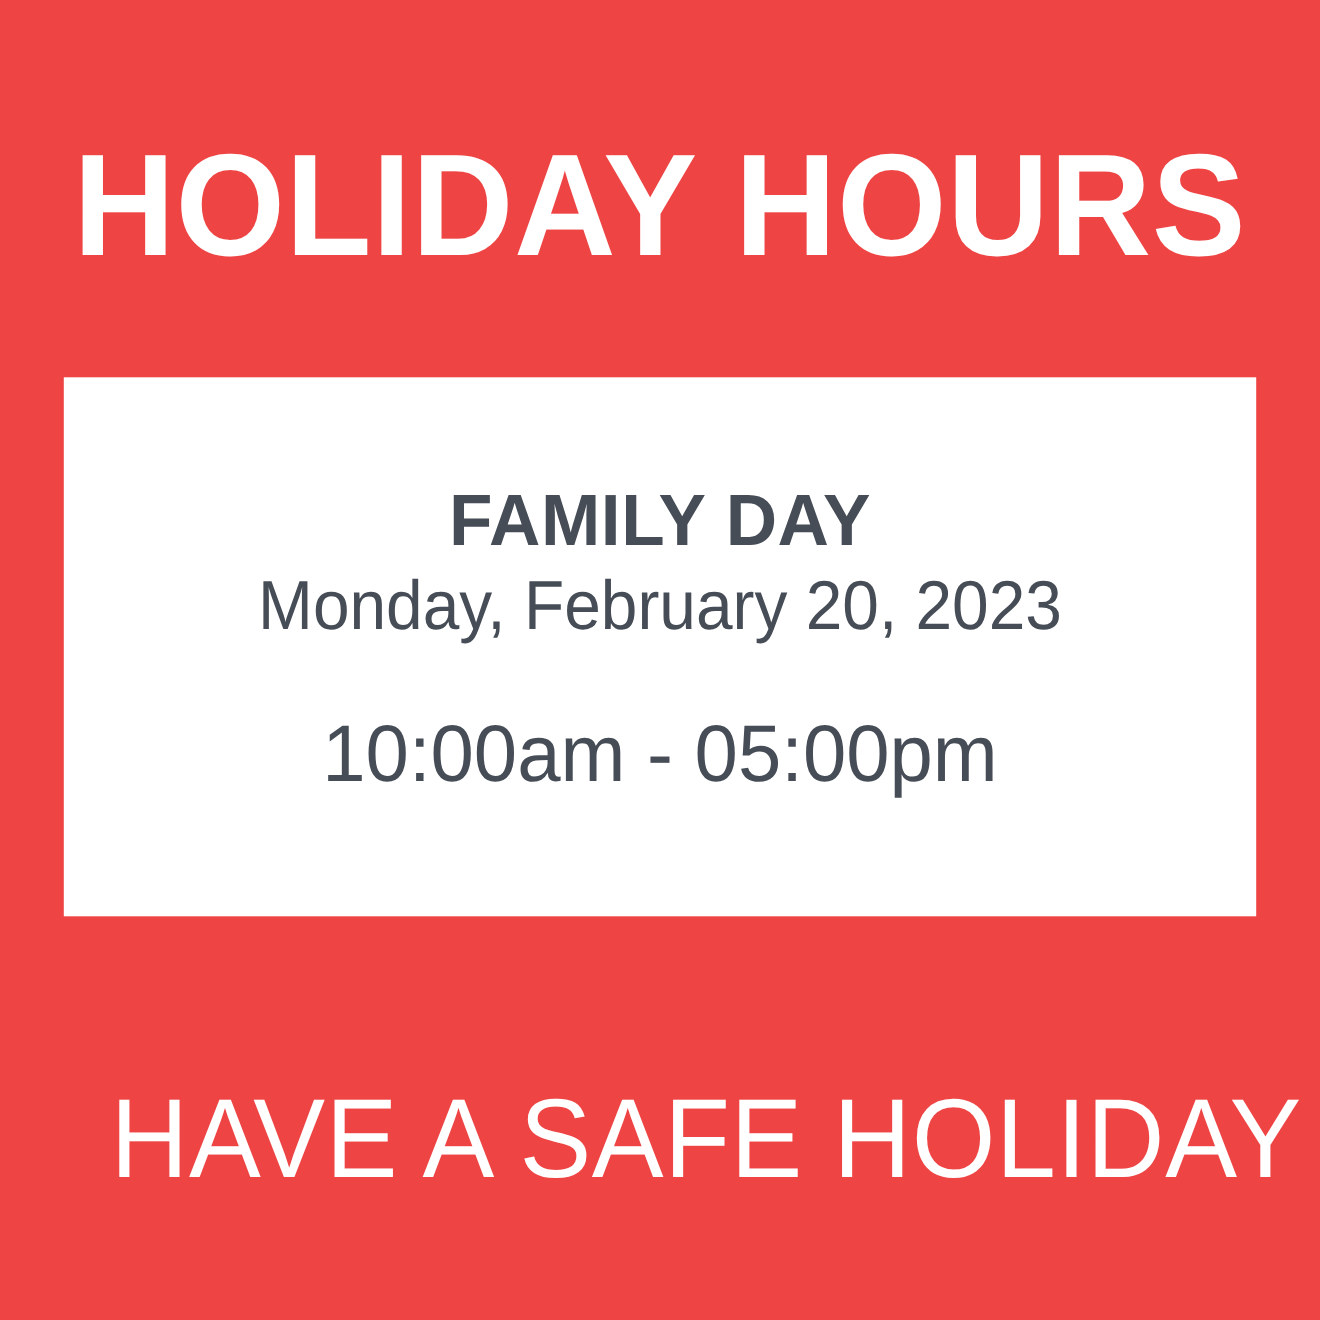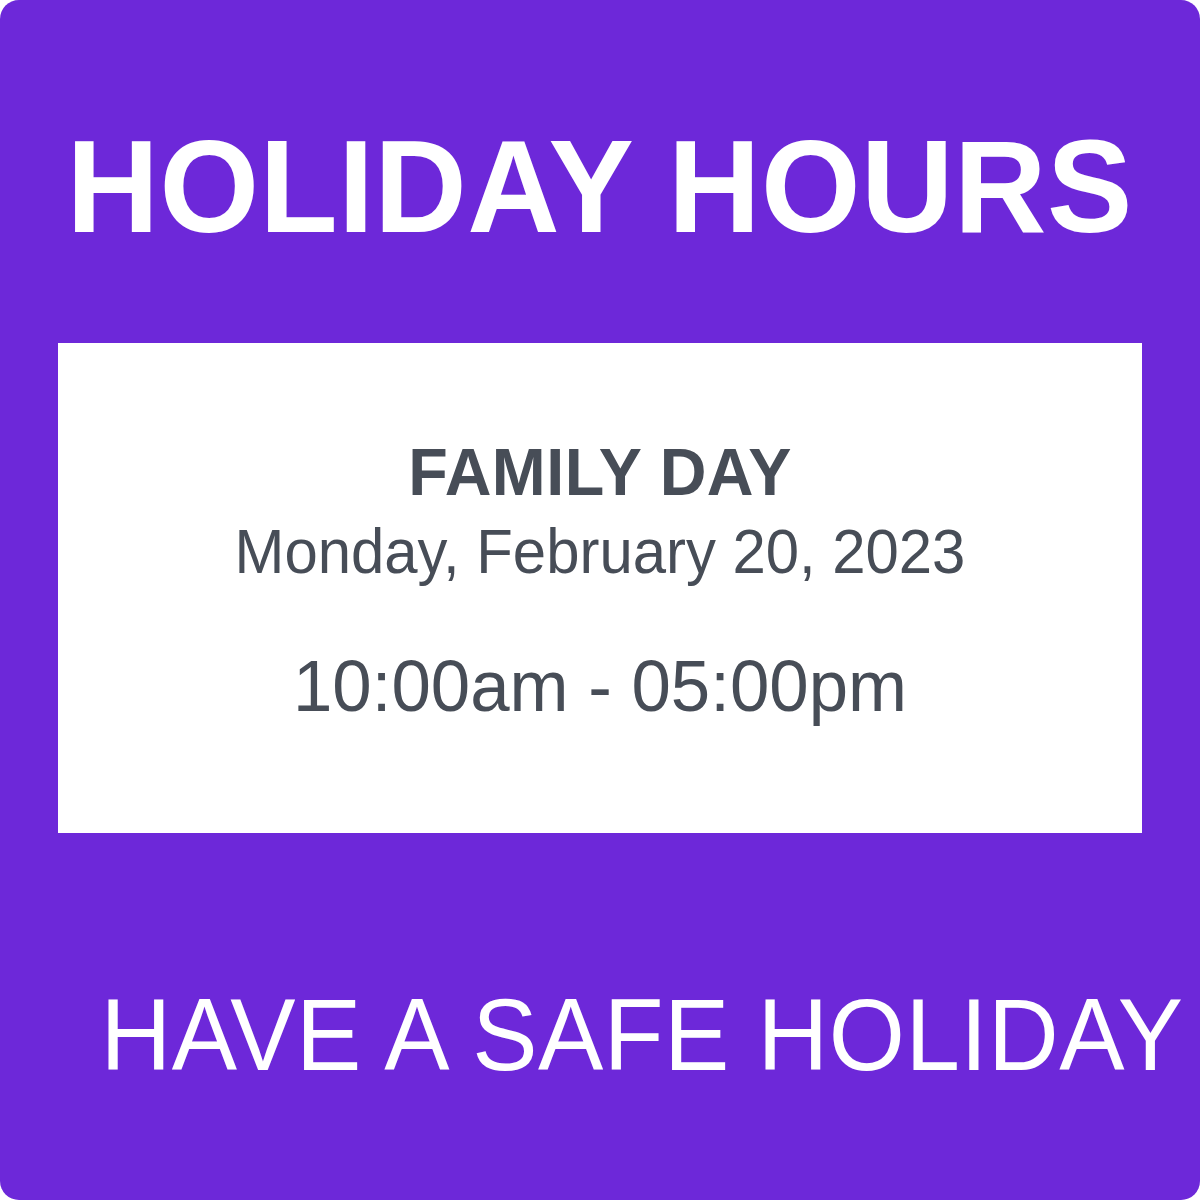--- a/index.html
+++ b/index.html
@@ -122,21 +122,21 @@
     color: #ffffff;
     text-align: center;
     white-space: nowrap;
     transform: scaleX(0.96);
     margin-top: -18px;
   }
 </style>
 </head>
 <body>
 
-<div id="poster" style="background: #6d28d9; border-radius: 19px;">
+<div id="poster" style="background: #ef4444;">
 
   <div class="headline-band">
     <div class="headline" style="color: rgb(255, 255, 255);">HOLIDAY HOURS</div>
   </div>
 
   <div class="info-card" style="background: rgb(255, 255, 255);">
     <div class="card-inner">
       <div class="event-name" style="color: rgb(71, 77, 87);">FAMILY DAY</div>
       <div class="event-date" style="color: rgb(71, 77, 87);">Monday, February 20, 2023</div>
       <div class="event-hours" style="color: rgb(71, 77, 87);">10:00am - 05:00pm</div>

